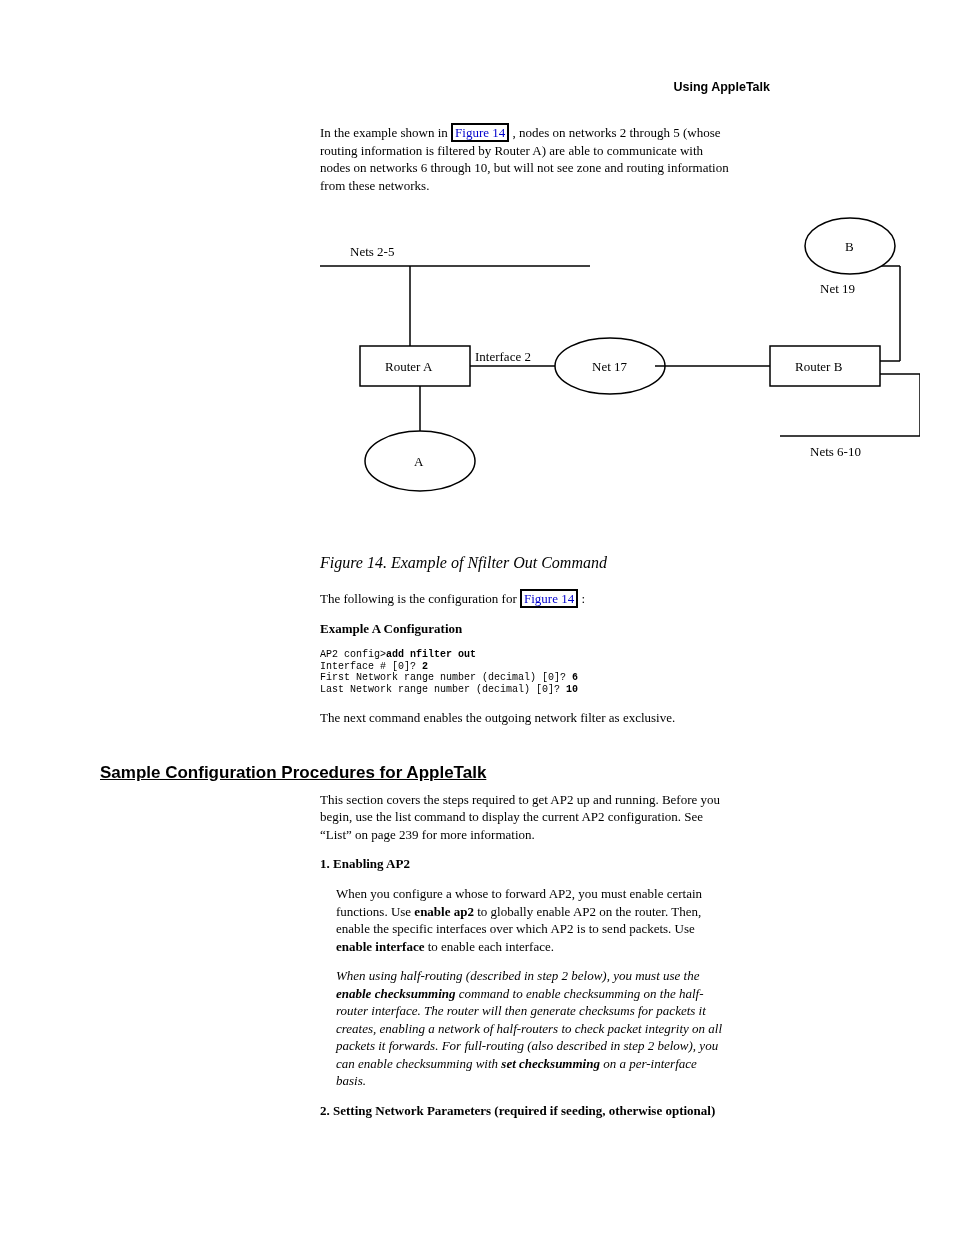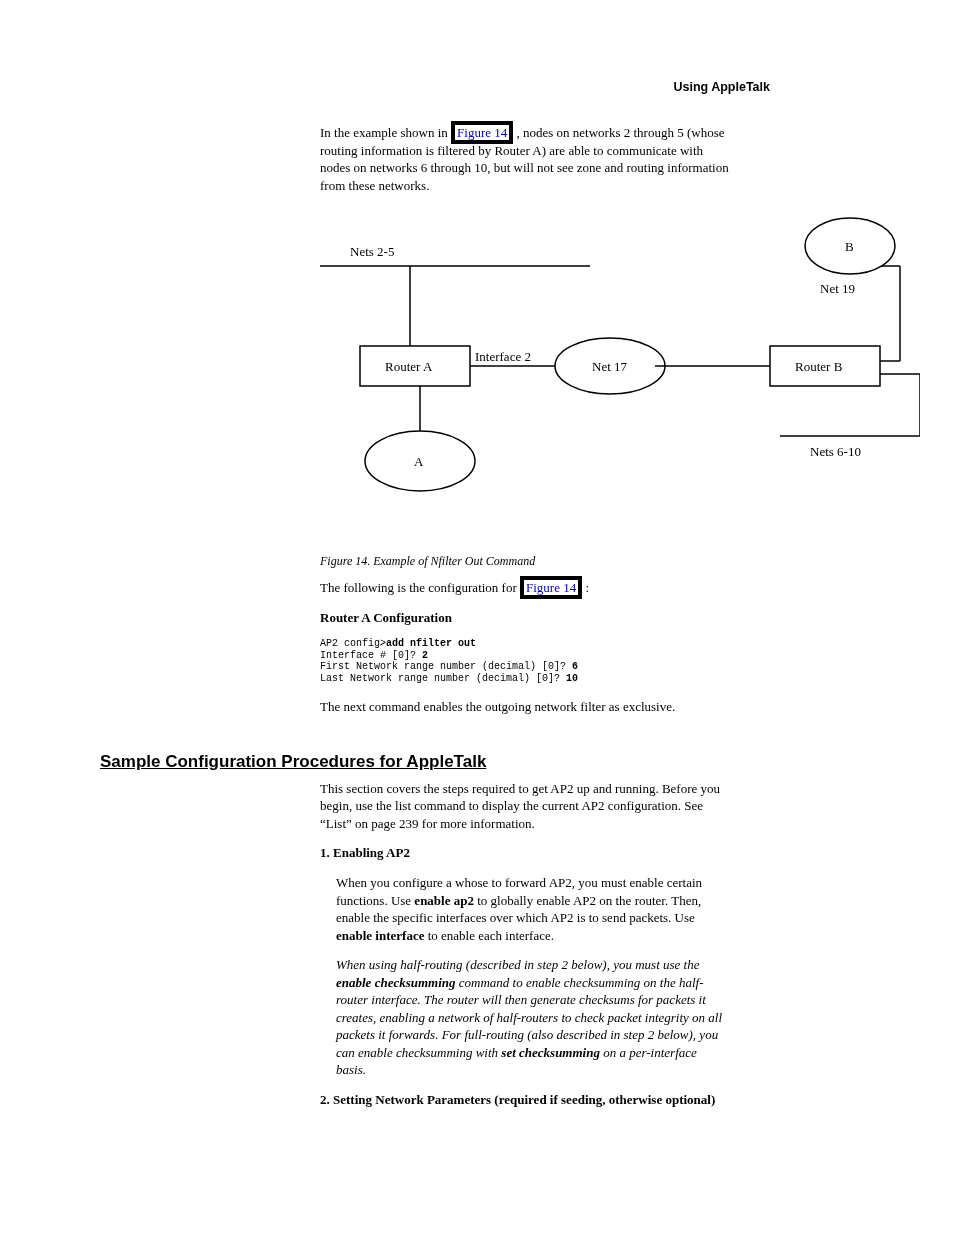--- a/index.html
+++ b/index.html
@@ -25,27 +25,27 @@
   }
   .para-indented-narrow {
     margin-left: 220px;
     margin-right: 60px;
   }
   .link {
     color: #0000cc;
     text-decoration: none;
   }
   .link-box {
-    border: 4px solid #000000;
+    border: 2px solid #000000;
     padding: 0 2px;
   }
   .figure-title {
     font-style: italic;
-    margin: 24px 0 10px 220px;
-    font-size: 12px;
+    margin: 24px 0 18px 220px;
+    font-size: 16px;
   }
   .figure-wrap {
     margin-left: 180px;
     margin-bottom: 20px;
   }
   svg text {
     font-family: "Times New Roman", Times, serif;
     font-size: 13px;
     fill: #000;
   }
@@ -128,21 +128,21 @@
   </div>
 
   <div class="figure-title">Figure 14. Example of Nfilter Out Command</div>
 
   <p class="para para-indented">
     <span>The following is the configuration for </span>
     <a class="link link-box" href="#">Figure 14</a>
     <span>:</span>
   </p>
 
-  <div class="para para-indented" style="font-weight:bold;">Router A Configuration</div>
+  <div class="para para-indented" style="font-weight:bold;">Example A Configuration</div>
 
   <div class="mono-block"><span>AP2 config&gt;</span><span class="bold">add nfilter out</span>
 <span>Interface # [0]? </span><span class="bold">2</span>
 <span>First Network range number (decimal) [0]? </span><span class="bold">6</span>
 <span>Last Network range number (decimal) [0]? </span><span class="bold">10</span></div>
 
   <p class="para para-indented">The next command enables the outgoing network filter as exclusive.</p>
 
 
   <div class="section-header indented0">Sample Configuration Procedures for AppleTalk</div>

